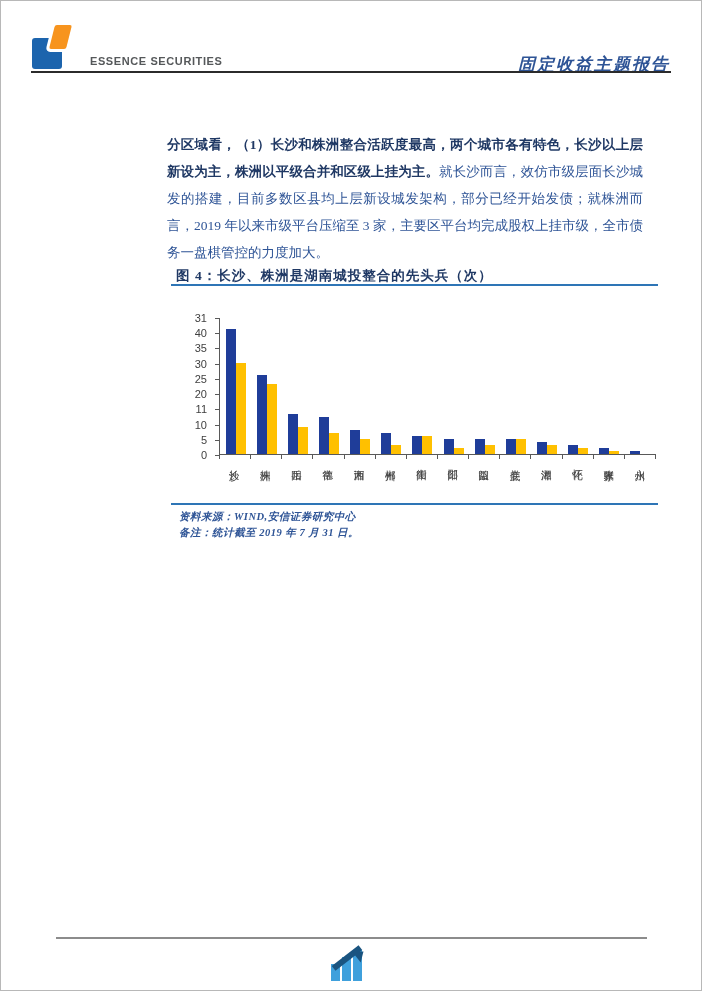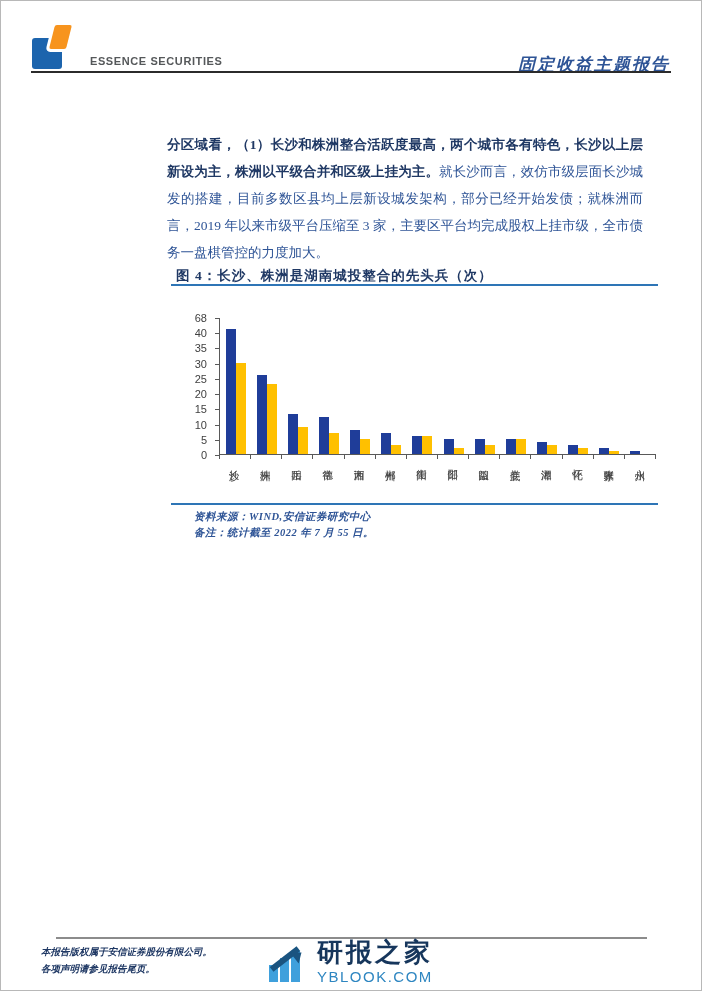--- a/index.html
+++ b/index.html
@@ -76,21 +76,20 @@
   .x-labels .cell { flex:1 1 0; display:flex; justify-content:center; }
   .xlab {
     writing-mode:vertical-rl; text-orientation:upright;
     font-size:10.5px; color:#404040; letter-spacing:1px; line-height:12px;
   }
   .fig-rule-bottom { position:absolute; left:0; top:236px; width:100%; height:2px; background:#2e75b6; }
   .fig-source, .fig-note {
     position:absolute; left:8px; font-size:10.5px; color:#2e5496;
     font-family:"Liberation Serif", serif; font-style:italic; font-weight:bold;
     letter-spacing:0.5px;
-    margin-left:15px;
   }
   .fig-source { top:243px; }
   .fig-note { top:259px; }
   
   .footer-rule { position:absolute; left:55px; right:54px; top:936px; height:2px; background:#8c8c8c; }
   .copyright {
     position:absolute; left:40px; top:943px; font-size:9.5px; line-height:17px;
     color:#1f3864; font-family:"Liberation Serif", serif; font-style:italic; font-weight:bold;
   }
   .watermark {
@@ -135,27 +134,27 @@
   <div class="fig">
     <div class="fig-title">图 4：长沙、株洲是湖南城投整合的先头兵（次）</div>
     <div class="fig-rule-top"></div>
 
 
     <div class="chart-wrap">
       <div class="y-axis">
           <div class="ylab" style="top: 131px;">0</div>
           <div class="ylab" style="top: 115.778px;">5</div>
           <div class="ylab" style="top: 100.556px;">10</div>
-          <div class="ylab" style="top: 85.3333px;">15</div>
+          <div class="ylab" style="top: 85.3333px;">11</div>
           <div class="ylab" style="top: 70.1111px;">20</div>
           <div class="ylab" style="top: 54.8889px;">25</div>
           <div class="ylab" style="top: 39.6667px;">30</div>
           <div class="ylab" style="top: 24.4444px;">35</div>
           <div class="ylab" style="top: 9.22222px;">40</div>
-          <div class="ylab" style="top: -6px;">68</div>
+          <div class="ylab" style="top: -6px;">31</div>
         </div>
       <div class="plot">
           <div class="tick-y" style="top: 137px;"></div>
           <div class="tick-y" style="top: 121.778px;"></div>
           <div class="tick-y" style="top: 106.556px;"></div>
           <div class="tick-y" style="top: 91.3333px;"></div>
           <div class="tick-y" style="top: 76.1111px;"></div>
           <div class="tick-y" style="top: 60.8889px;"></div>
           <div class="tick-y" style="top: 45.6667px;"></div>
           <div class="tick-y" style="top: 30.4444px;"></div>
@@ -274,37 +273,29 @@
             <div class="xlab">张家界</div>
           </div>
           <div class="cell">
             <div class="xlab">永州</div>
           </div>
         </div>
     </div>
 
     <div class="fig-rule-bottom"></div>
     <div class="fig-source">资料来源：WIND,安信证券研究中心</div>
-    <div class="fig-note">备注：统计截至 2022 年 7 月 55 日。</div>
+    <div class="fig-note">备注：统计截至 2019 年 7 月 31 日。</div>
   </div>
 
   <div class="footer-rule"></div>
-  <div class="copyright">
-    <div>本报告版权属于安信证券股份有限公司。</div>
-    <div>各项声明请参见报告尾页。</div>
-  </div>
 
   <div class="watermark">
     <div class="wm-icon">
       <div class="wm-bar b1"></div>
       <div class="wm-bar b2"></div>
       <div class="wm-bar b3"></div>
       <div class="wm-arrow">
           <div class="wm-arrow-head"></div>
         </div>
     </div>
-    <div class="wm-texts">
-      <div class="wm-title">研报之家</div>
-      <div class="wm-domain">YBLOOK.COM</div>
-    </div>
   </div>
 
 </div>
 
 </body></html>

